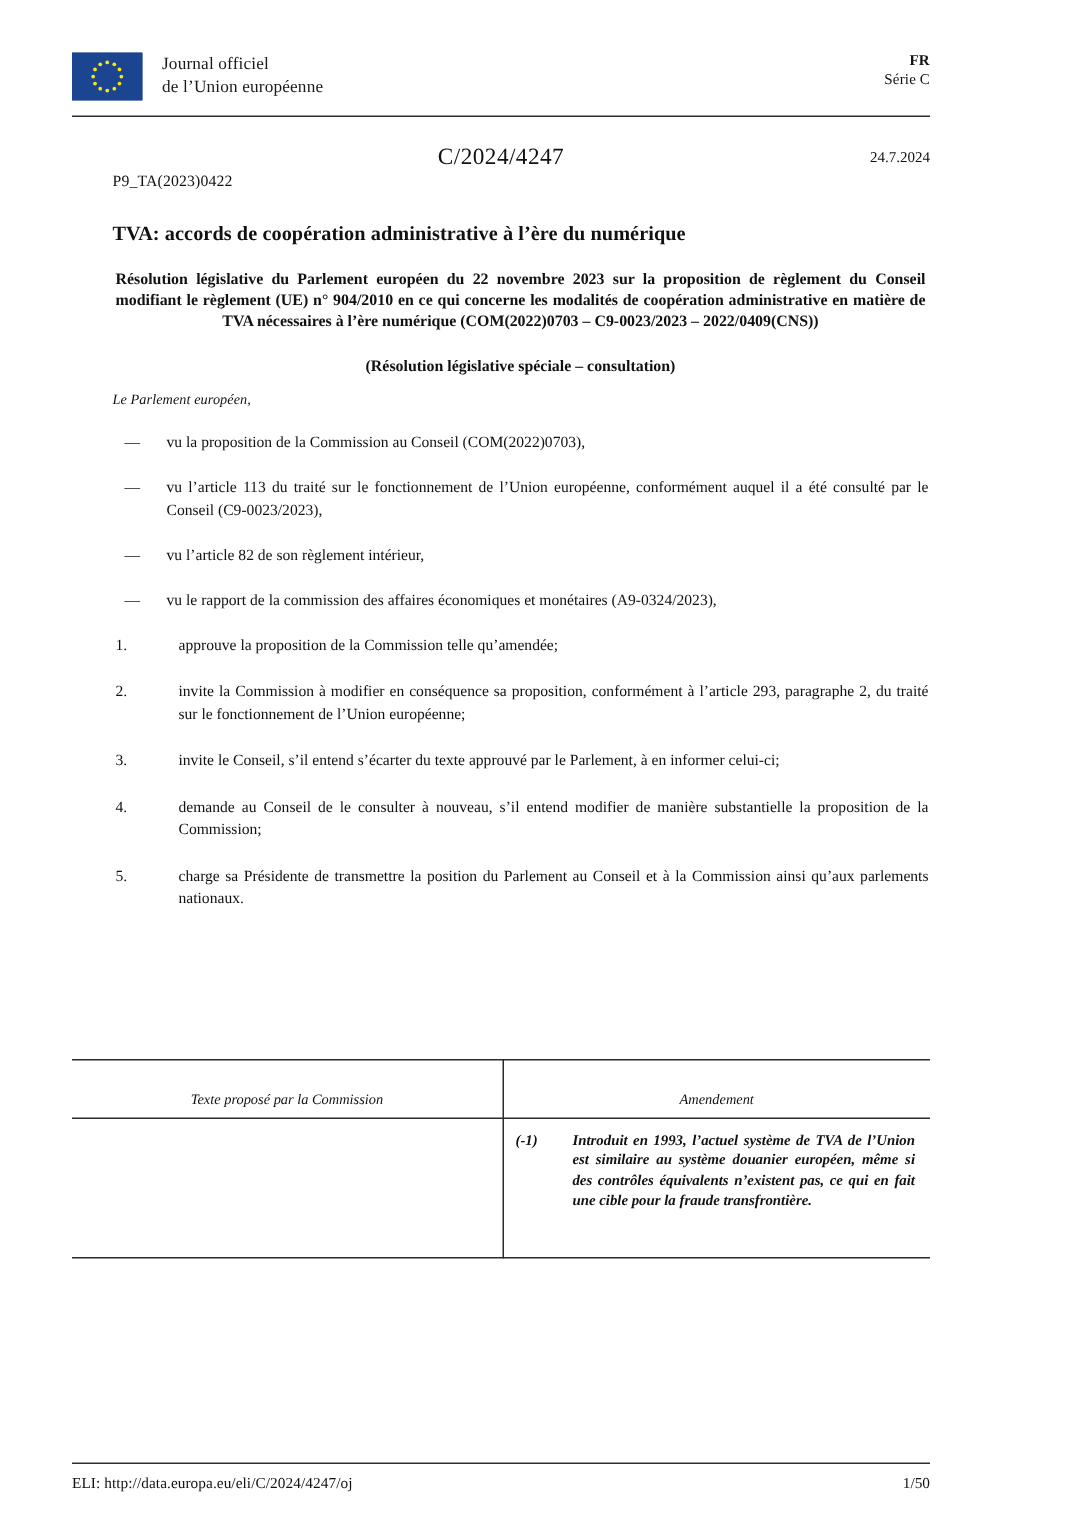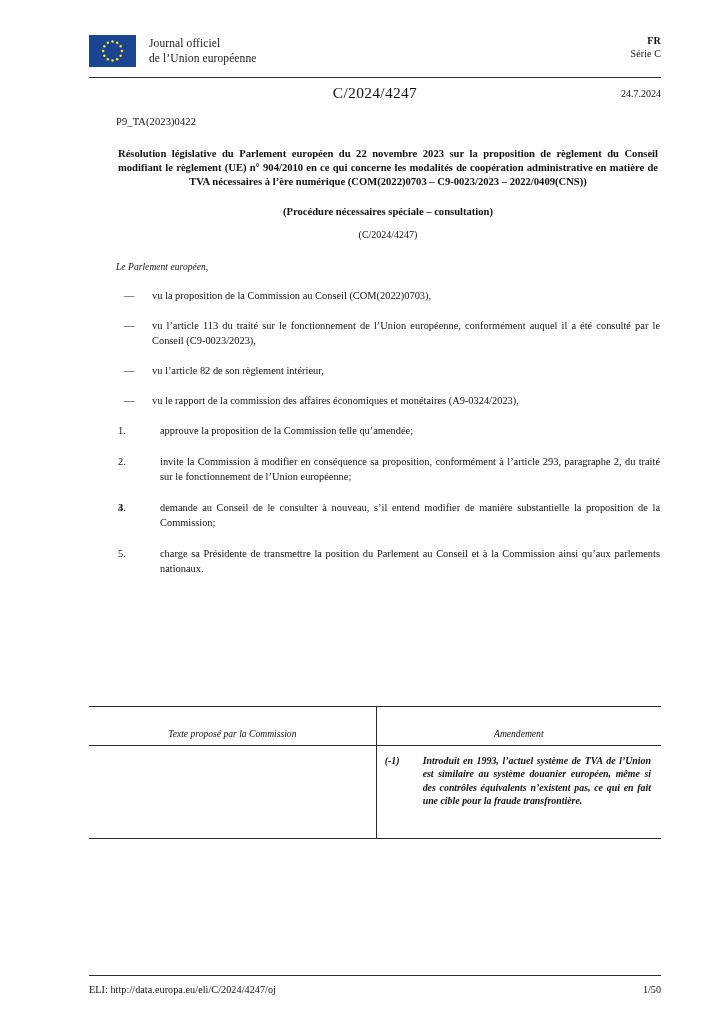--- a/index.html
+++ b/index.html
@@ -15,21 +15,20 @@
     color: #111111;
     position: relative;
     overflow: hidden;
   }
   .page {
     position: relative;
     width: 668px;
     height: 1024px;
     box-sizing: border-box;
     padding: 0;
-    margin-left: 41px;
   }
 
   
   .masthead {
     position: absolute;
     left: 48px;
     top: 34px;
     right: 48px;
     height: 42px;
   }
@@ -81,21 +80,21 @@
     right: 48px;
     top: 77px;
     border-top: 1.6px solid #2e2e2e;
     height: 0;
   }
 
   .docid-row {
     position: absolute;
     left: 48px;
     right: 48px;
-    top: 84px;
+    top: 96px;
     height: 22px;
   }
   .docid {
     position: absolute;
     left: 0;
     right: 0;
     text-align: center;
     font-size: 15.5px;
     letter-spacing: 0.3px;
   }
@@ -348,26 +347,26 @@
 
   <div class="docid-row">
     <div class="docid">C/2024/4247</div>
     <div class="docdate">24.7.2024</div>
   </div>
 
   <div class="content">
 
     <p class="ta-ref">P9_TA(2023)0422</p>
 
+    <h1 class="doc-title">TVA: accords de coopération administrative à l’ère du numérique</h1>
 
     <p class="subtitle">Résolution législative du Parlement européen du 22 novembre 2023 sur la proposition de règlement du Conseil modifiant le règlement (UE) n° 904/2010 en ce qui concerne les modalités de coopération administrative en matière de TVA nécessaires à l’ère numérique (COM(2022)0703 – C9-0023/2023 – 2022/0409(CNS))</p>
 
-    <p class="procedure">(Procédure nécessaires spéciale – consultation)</p>
-
-    <p class="oj-ref">(C/2024/4247)</p>
+    <p class="procedure">(Résolution législative spéciale – consultation)</p>
+
 
     <p class="lead-in">Le Parlement européen,</p>
 
     <ul class="citations">
       <li>
         <span class="dash">—</span>
         <span>vu la proposition de la Commission au Conseil (COM(2022)0703),</span>
       </li>
       <li>
         <span class="dash">—</span>
@@ -387,20 +386,21 @@
       <li>
         <span class="num">1.</span>
         <span>approuve la proposition de la Commission telle qu’amendée;</span>
       </li>
       <li>
         <span class="num">2.</span>
         <span>invite la Commission à modifier en conséquence sa proposition, conformément à l’article 293, paragraphe 2, du traité sur le fonctionnement de l’Union européenne;</span>
       </li>
       <li>
         <span class="num">3.</span>
+        <span>invite le Conseil, s’il entend s’écarter du texte approuvé par le Parlement, à en informer celui-ci;</span>
       </li>
       <li>
         <span class="num">4.</span>
         <span>demande au Conseil de le consulter à nouveau, s’il entend modifier de manière substantielle la proposition de la Commission;</span>
       </li>
       <li>
         <span class="num">5.</span>
         <span>charge sa Présidente de transmettre la position du Parlement au Conseil et à la Commission ainsi qu’aux parlements nationaux.</span>
       </li>
     </ol>

